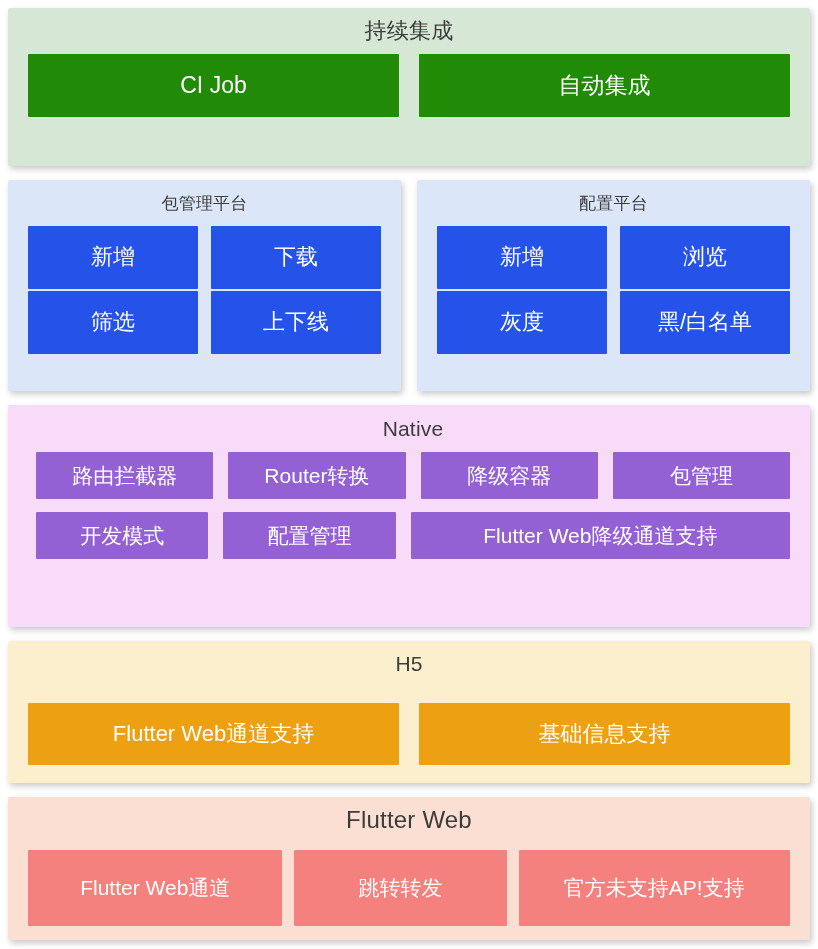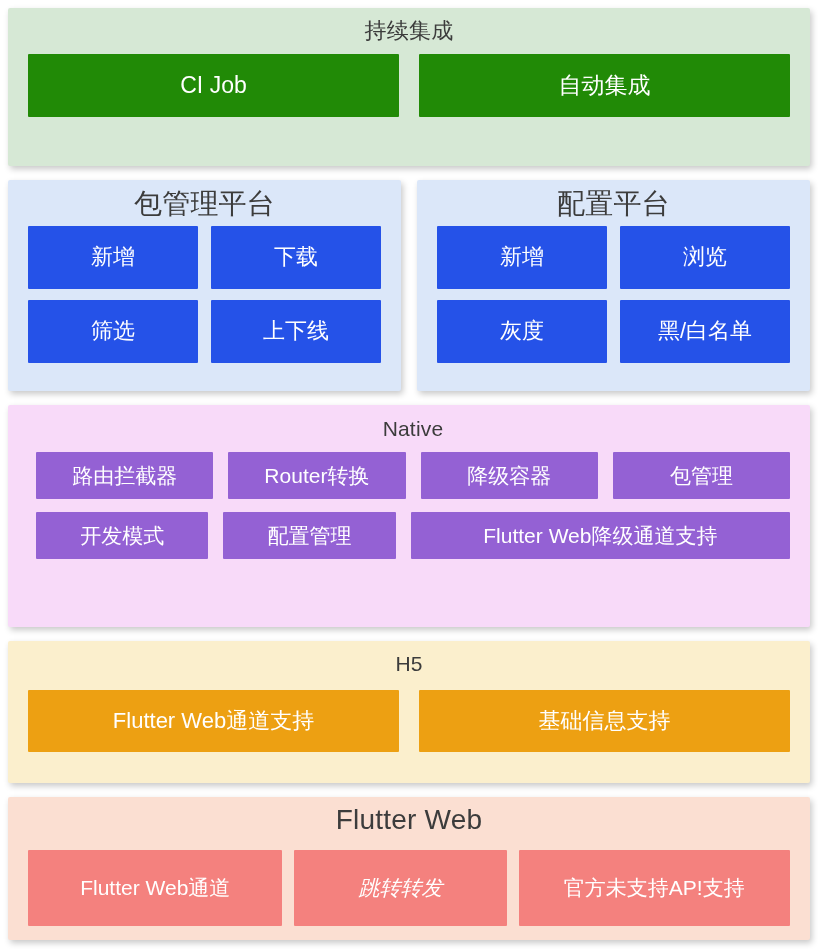--- a/index.html
+++ b/index.html
@@ -81,58 +81,58 @@
     display: flex;
     flex-direction: row;
     gap: 16px;
     height: 212px;
   }
   .layer-blue {
     background: #dbe7f9;
     flex: 1 1 0;
     padding: 9px 20px 14px 20px;
   }
-  .layer-blue .layer-title { font-size: 28px; }
+  .layer-blue .layer-title { font-size: 17px; }
   .layer-blue .row { height: 63px; gap: 13px; }
-  .layer-blue .row + .row { margin-top: 11px; }
+  .layer-blue .row + .row { margin-top: 2px; }
   .box-blue { background: #2552e8; font-size: 22px; }
 
   
   .layer-native {
     background: #f8daf9;
     height: 222px;
     padding: 9px 20px 14px 28px;
   }
   .layer-native .layer-title { font-size: 21px; margin-bottom: 8px; }
   .layer-native .row { height: 47px; gap: 15px; }
   .layer-native .row + .row { margin-top: 13px; }
   .box-purple { background: #9461d4; font-size: 21px; }
   .box-purple.wide-2 { flex: 2.2 1 0; }
 
   
   .layer-h5 {
     background: #fbefcd;
     height: 142px;
     padding: 8px 20px 14px 20px;
   }
-  .layer-h5 .layer-title { font-size: 21px; margin-bottom: 11px; }
+  .layer-h5 .layer-title { font-size: 21px; margin-bottom: 24px; }
   .layer-h5 .row { height: 62px; }
   .box-orange { background: #eda012; font-size: 22px; }
 
   
   .layer-fw {
     background: #fbdfd2;
     height: 143px;
     padding: 8px 20px 14px 20px;
   }
-  .layer-fw .layer-title { font-size: 28px; margin-bottom: 15px; }
+  .layer-fw .layer-title { font-size: 24px; margin-bottom: 15px; }
   .layer-fw .row { height: 78px; gap: 12px; }
   .box-red { background: #f4817e; font-size: 21px; }
   .box-red.fw-1 { flex: 1.20 1 0; }
-  .box-red.fw-2 { flex: 1.00 1 0; font-style: italic; }
+  .box-red.fw-2 { flex: 1.00 1 0; }
   .box-red.fw-3 { flex: 1.28 1 0; }
 </style>
 </head>
 <body>
 
 <div id="diagram">
 
   <div class="layer layer-ci">
     <div class="layer-title">持续集成</div>
     <div class="row">

